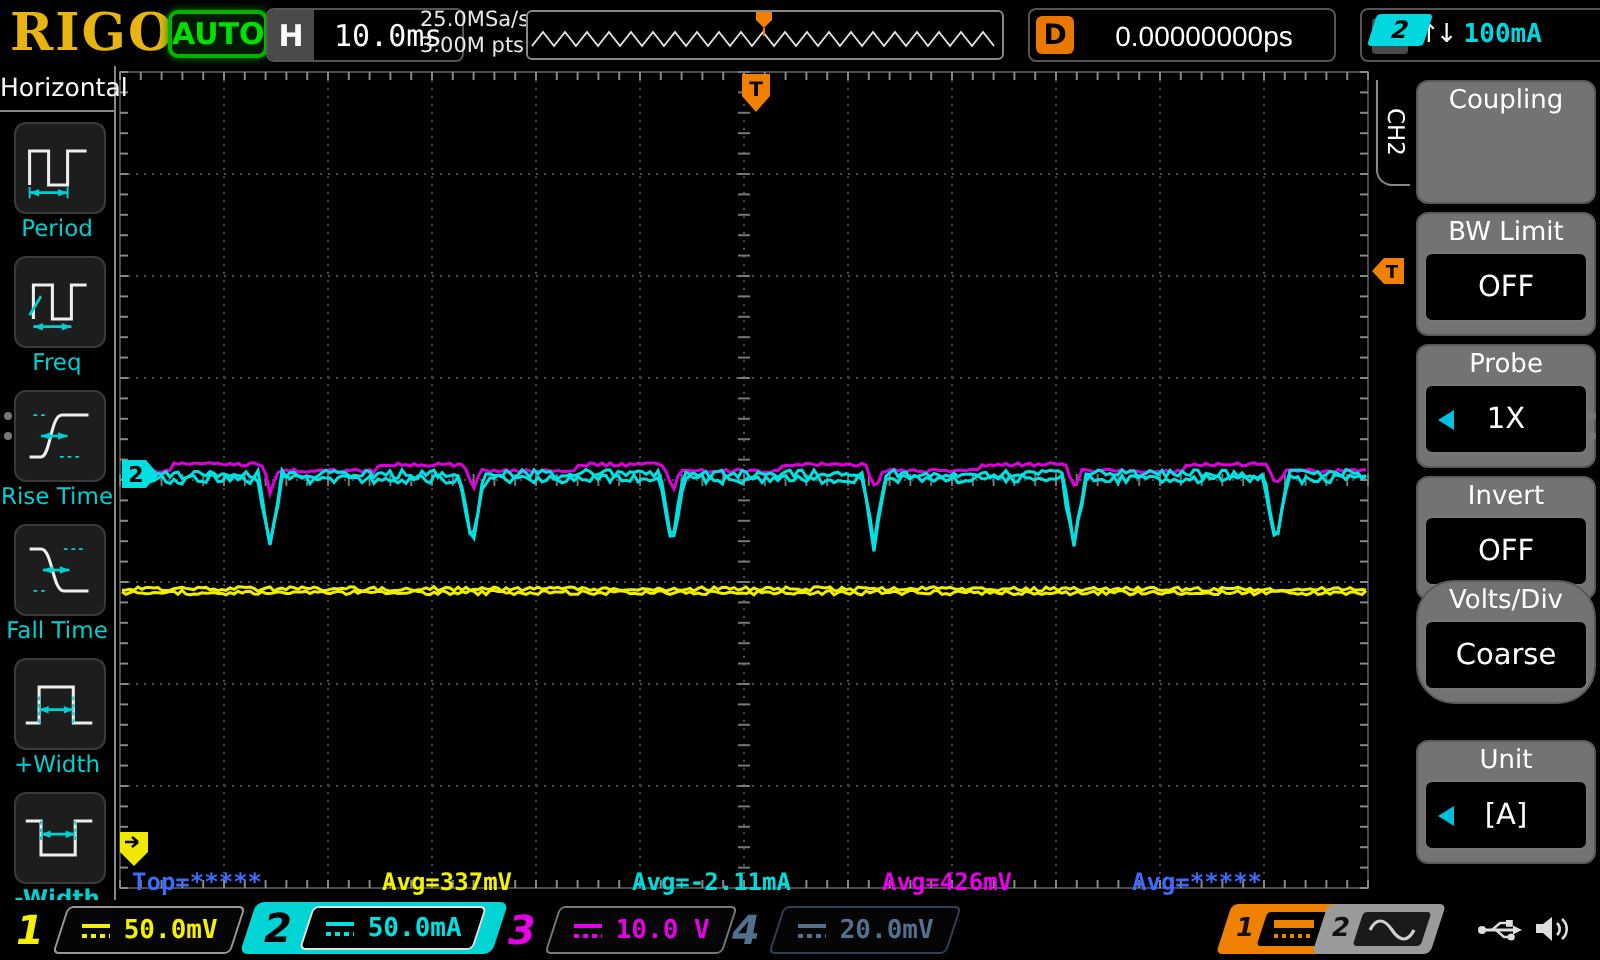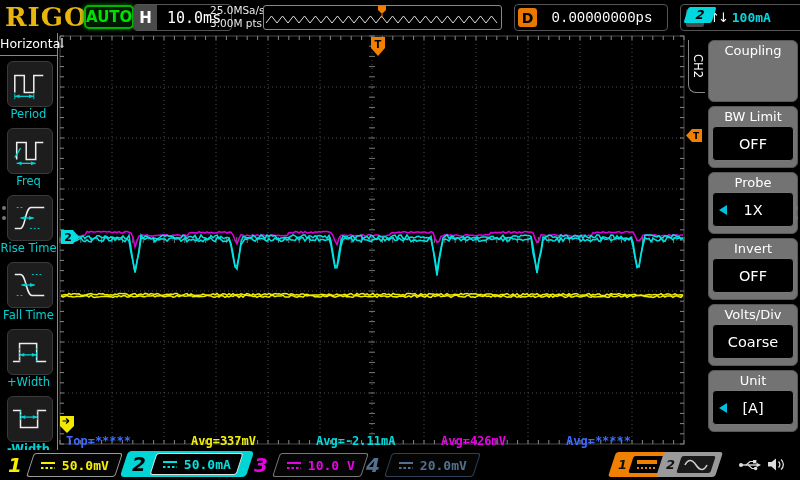--- a/index.html
+++ b/index.html
@@ -17,21 +17,21 @@
         display:flex;align-items:center;justify-content:center;}
   .hgrp .val{padding:0 10px;color:#fff;font-family:"DejaVu Sans Mono",monospace;font-size:15px;
         display:flex;align-items:center;}
   .rate{position:absolute;left:210px;top:4px;color:#e8e8e8;font-size:10.5px;line-height:12.5px;}
   .strip{position:absolute;left:263px;top:5px;width:237px;height:23px;border:1px solid #888;
         border-radius:3px;background:#000;}
   .dgrp{position:absolute;left:514px;top:4px;width:152px;height:25px;display:flex;align-items:center;
         border:1px solid #555;border-radius:4px;background:#000;}
   .dgrp .key{width:19px;height:19px;margin-left:3px;background:#e87800;color:#000;font-weight:bold;
         font-size:14px;border-radius:3px;display:flex;align-items:center;justify-content:center;}
-  .dgrp .val{flex:1;text-align:center;color:#fff;font-family:Liberation Mono, monospace;font-size:14px;}
+  .dgrp .val{flex:1;text-align:center;color:#fff;font-family:Liberation Sans, sans-serif;font-size:14px;}
   .tgrp{position:absolute;left:680px;top:4px;width:114px;height:25px;display:flex;align-items:center;
         gap:5px;border:1px solid #555;border-radius:4px;background:#000;padding:0 5px;}
   .tgrp .key{width:18px;height:18px;background:#4a4a4a;color:#fff;font-weight:bold;font-size:13px;
         border-radius:2px;display:flex;align-items:center;justify-content:center;}
   .tgrp .slope{color:#fff;font-size:13px;letter-spacing:-2px;}
   .tgrp .src{width:16px;height:16px;background:#00d8e0;color:#000;font-weight:bold;font-size:12px;
         border-radius:2px;display:flex;align-items:center;justify-content:center;}
   .tgrp .lvl{color:#00d8e0;font-family:"DejaVu Sans Mono",monospace;font-size:13px;font-weight:bold;}
   
   .lsb{position:absolute;left:0;top:33px;width:57px;height:417px;border-right:1px solid #888;background:#000;z-index:3;}
@@ -562,21 +562,21 @@
           <span class="arrowL"></span>
         <span>1X</span>
         </div>
     </div>
     <div class="ritem" style="top:205px;">
       <div class="rlab">Invert</div>
       <div class="rval">
           <span>OFF</span>
         </div>
     </div>
-    <div class="ritem" style="top:271px;">
+    <div class="ritem" style="top:257px;border-radius:19px;">
       <div class="rlab">Volts/Div</div>
       <div class="rval">
           <span>Coarse</span>
         </div>
     </div>
     <div class="ritem" style="top:337px;">
       <div class="rlab">Unit</div>
       <div class="rval">
           <span class="arrowL"></span>
         <span>[A]</span>

